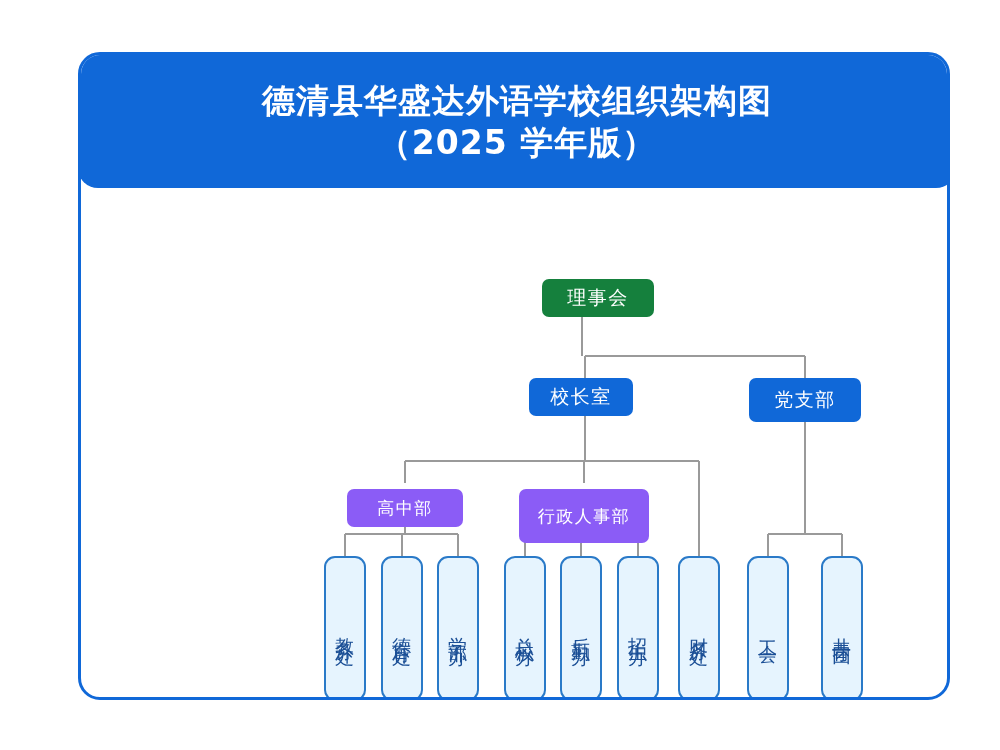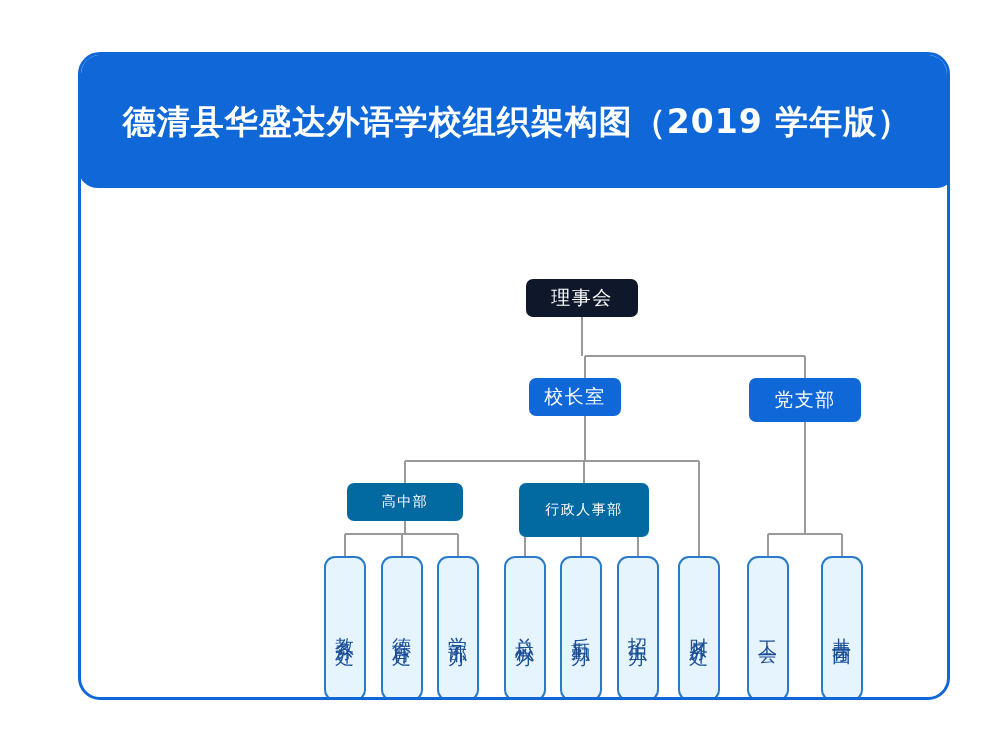--- a/index.html
+++ b/index.html
@@ -33,21 +33,21 @@
   #header {
     position: absolute;
     left: -3px;
     top: -3px;
     width: 878px;
     height: 136px;
     box-sizing: border-box;
     background: #1068d8;
     border-radius: 22px 22px 20px 20px;
     display: flex;
-    flex-direction: row;
+    flex-direction: column;
     align-items: center;
     justify-content: center;
     padding-top: 4px;
   }
   .title-line {
     color: #ffffff;
     font-size: 33px;
     font-weight: 700;
     line-height: 1.28;
     letter-spacing: 1px;
@@ -74,36 +74,38 @@
   .node {
     position: absolute;
     box-sizing: border-box;
     display: flex;
     align-items: center;
     justify-content: center;
     border-radius: 7px;
     white-space: nowrap;
   }
   .node.root {
-    background: #0f172a;
+    background: #15803d;
     color: #ffffff;
     font-size: 19px;
     letter-spacing: 1.5px;
+    margin-left: 16px;
   }
   .node.l2 {
     background: #1068d8;
     color: #ffffff;
     font-size: 19px;
     letter-spacing: 1.5px;
   }
   .node.l3 {
-    background: #0369a1;
+    background: #8b5cf6;
     color: #ffffff;
-    font-size: 14px;
+    font-size: 17px;
     letter-spacing: 1.5px;
+    margin-top: 6px;
   }
   .node.leaf {
     background: #e6f4fe;
     border: 2px solid #2a7ac8;
     border-radius: 11px;
     color: #1b4f96;
     font-size: 19px;
     writing-mode: vertical-rl;
     text-orientation: upright;
     letter-spacing: 5px;
@@ -111,21 +113,21 @@
     padding-top: 2px;
   }
 </style>
 </head>
 <body>
 
 <div id="card">
 
   <div id="header">
     <div class="title-line">德清县华盛达外语学校组织架构图</div>
-    <div class="title-line">（2019 学年版）</div>
+    <div class="title-line">（2025 学年版）</div>
   </div>
 
   <div id="canvas">
     <svg id="wires" viewBox="0 0 866 512" preserveAspectRatio="none">
         <line x1="501" y1="129" x2="501" y2="168" stroke="#9a9a9a" stroke-width="1.6" shape-rendering="crispEdges"></line>
         <line x1="504" y1="168" x2="724" y2="168" stroke="#9a9a9a" stroke-width="1.6" shape-rendering="crispEdges"></line>
         <line x1="504" y1="168" x2="504" y2="190" stroke="#9a9a9a" stroke-width="1.6" shape-rendering="crispEdges"></line>
         <line x1="724" y1="168" x2="724" y2="190" stroke="#9a9a9a" stroke-width="1.6" shape-rendering="crispEdges"></line>
         <line x1="504" y1="228" x2="504" y2="273" stroke="#9a9a9a" stroke-width="1.6" shape-rendering="crispEdges"></line>
         <line x1="324" y1="273" x2="618" y2="273" stroke="#9a9a9a" stroke-width="1.6" shape-rendering="crispEdges"></line>
@@ -143,21 +145,21 @@
         <line x1="377" y1="346" x2="377" y2="368" stroke="#9a9a9a" stroke-width="1.6" shape-rendering="crispEdges"></line>
         <line x1="503" y1="333" x2="503" y2="346" stroke="#9a9a9a" stroke-width="1.6" shape-rendering="crispEdges"></line>
         <line x1="444" y1="346" x2="557" y2="346" stroke="#9a9a9a" stroke-width="1.6" shape-rendering="crispEdges"></line>
         <line x1="444" y1="346" x2="444" y2="368" stroke="#9a9a9a" stroke-width="1.6" shape-rendering="crispEdges"></line>
         <line x1="500" y1="346" x2="500" y2="368" stroke="#9a9a9a" stroke-width="1.6" shape-rendering="crispEdges"></line>
         <line x1="557" y1="346" x2="557" y2="368" stroke="#9a9a9a" stroke-width="1.6" shape-rendering="crispEdges"></line>
       </svg>
   <div class="node root" style="left: 445px; top: 91px; width: 112px; height: 38px;">
         <span>理事会</span>
       </div>
-      <div class="node l2" style="left: 448px; top: 190px; width: 92px; height: 38px;">
+      <div class="node l2" style="left: 448px; top: 190px; width: 104px; height: 38px;">
         <span>校长室</span>
       </div>
       <div class="node l2" style="left: 668px; top: 190px; width: 112px; height: 44px;">
         <span>党支部</span>
       </div>
       <div class="node l3" style="left: 266px; top: 295px; width: 116px; height: 38px;">
         <span>高中部</span>
       </div>
       <div class="node l3" style="left: 438px; top: 295px; width: 130px; height: 54px;">
         <span>行政人事部</span>

